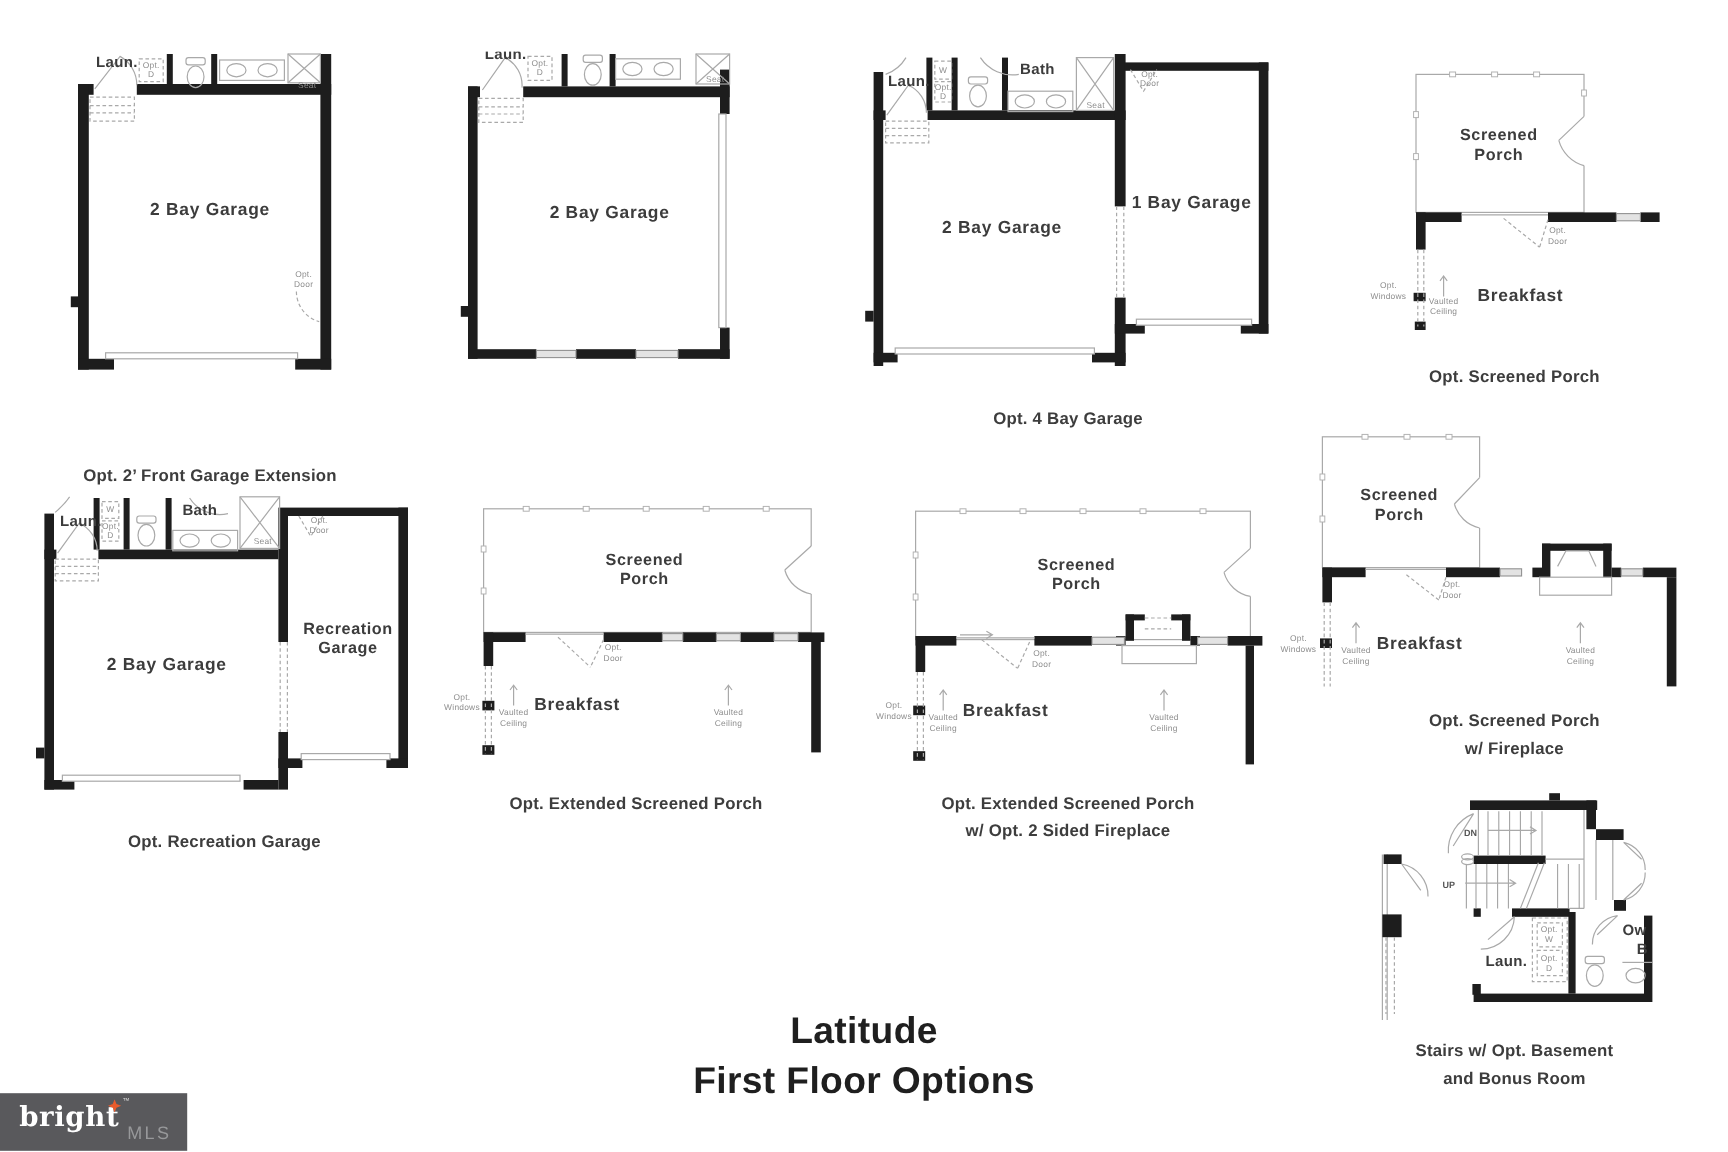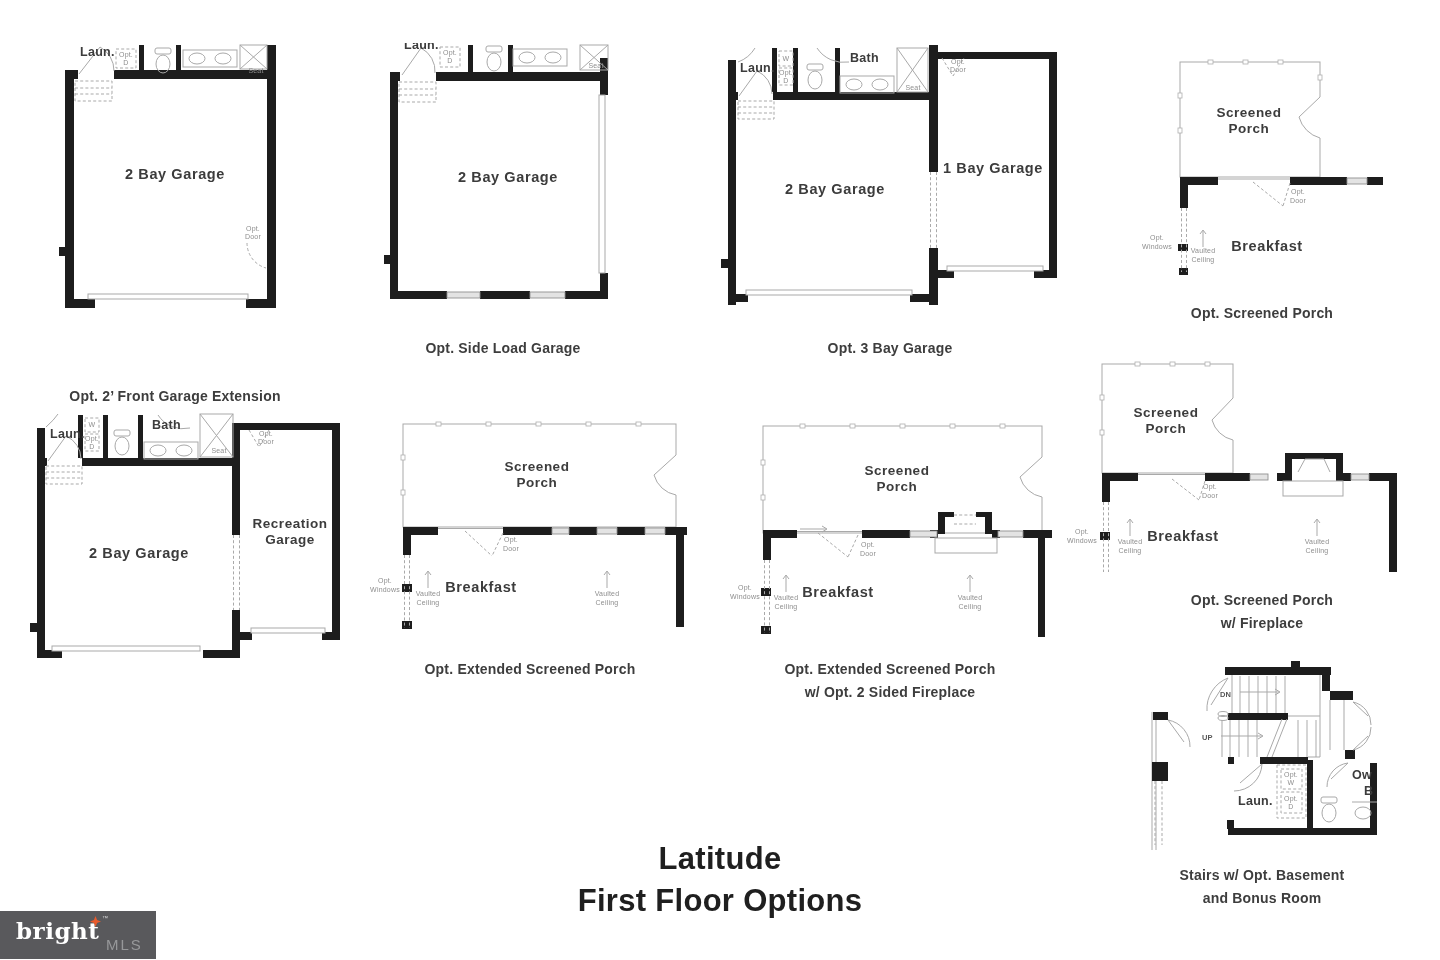--- a/index.html
+++ b/index.html
@@ -431,23 +431,23 @@
     <path class="fx" d="M1348,763 A 24 24 0 0 0 1327,787 M1348,763 L1331,779"></path>
     <text class="med" x="1352" y="779">Ow</text>
     <text class="med" x="1364" y="795">B</text>
     <use href="#toilet" x="1321" y="797"></use>
     <path class="fx" d="M1352,802 H1377"></path>
     <ellipse class="fx" cx="1363" cy="813" rx="8" ry="6"></ellipse>
   </g>
 </svg>
 
 <div class="caption" style="left:25px;top:337px;width:300px;margin-top:48px;">Opt. 2’ Front Garage Extension</div>
-<div class="caption" style="left:353px;top:337px;width:300px;">Opt. Side Load Garage</div>
-<div class="caption" style="left:740px;top:337px;width:300px;">Opt. 3 Bay Garage</div>
+<div class="caption" style="left:740px;top:337px;width:300px;">Opt. 4 Bay Garage</div>
 <div class="caption" style="left:1112px;top:302px;width:300px;">Opt. Screened Porch</div>
+<div class="caption" style="left:37px;top:690px;width:300px;">Opt. Recreation Garage</div>
 <div class="caption" style="left:380px;top:658px;width:300px;">Opt. Extended Screened Porch</div>
 <div class="caption" style="left:715px;top:658px;width:350px;">Opt. Extended Screened Porch
 w/ Opt. 2 Sided Fireplace</div>
 <div class="caption" style="left:1112px;top:589px;width:300px;">Opt. Screened Porch
 w/ Fireplace</div>
 <div class="caption" style="left:1092px;top:864px;width:340px;">Stairs w/ Opt. Basement
 and Bonus Room</div>
 
 <div class="title-line" style="top:883px;">First Floor Options</div>
 <div class="title-line" style="top:841px;">Latitude</div>

